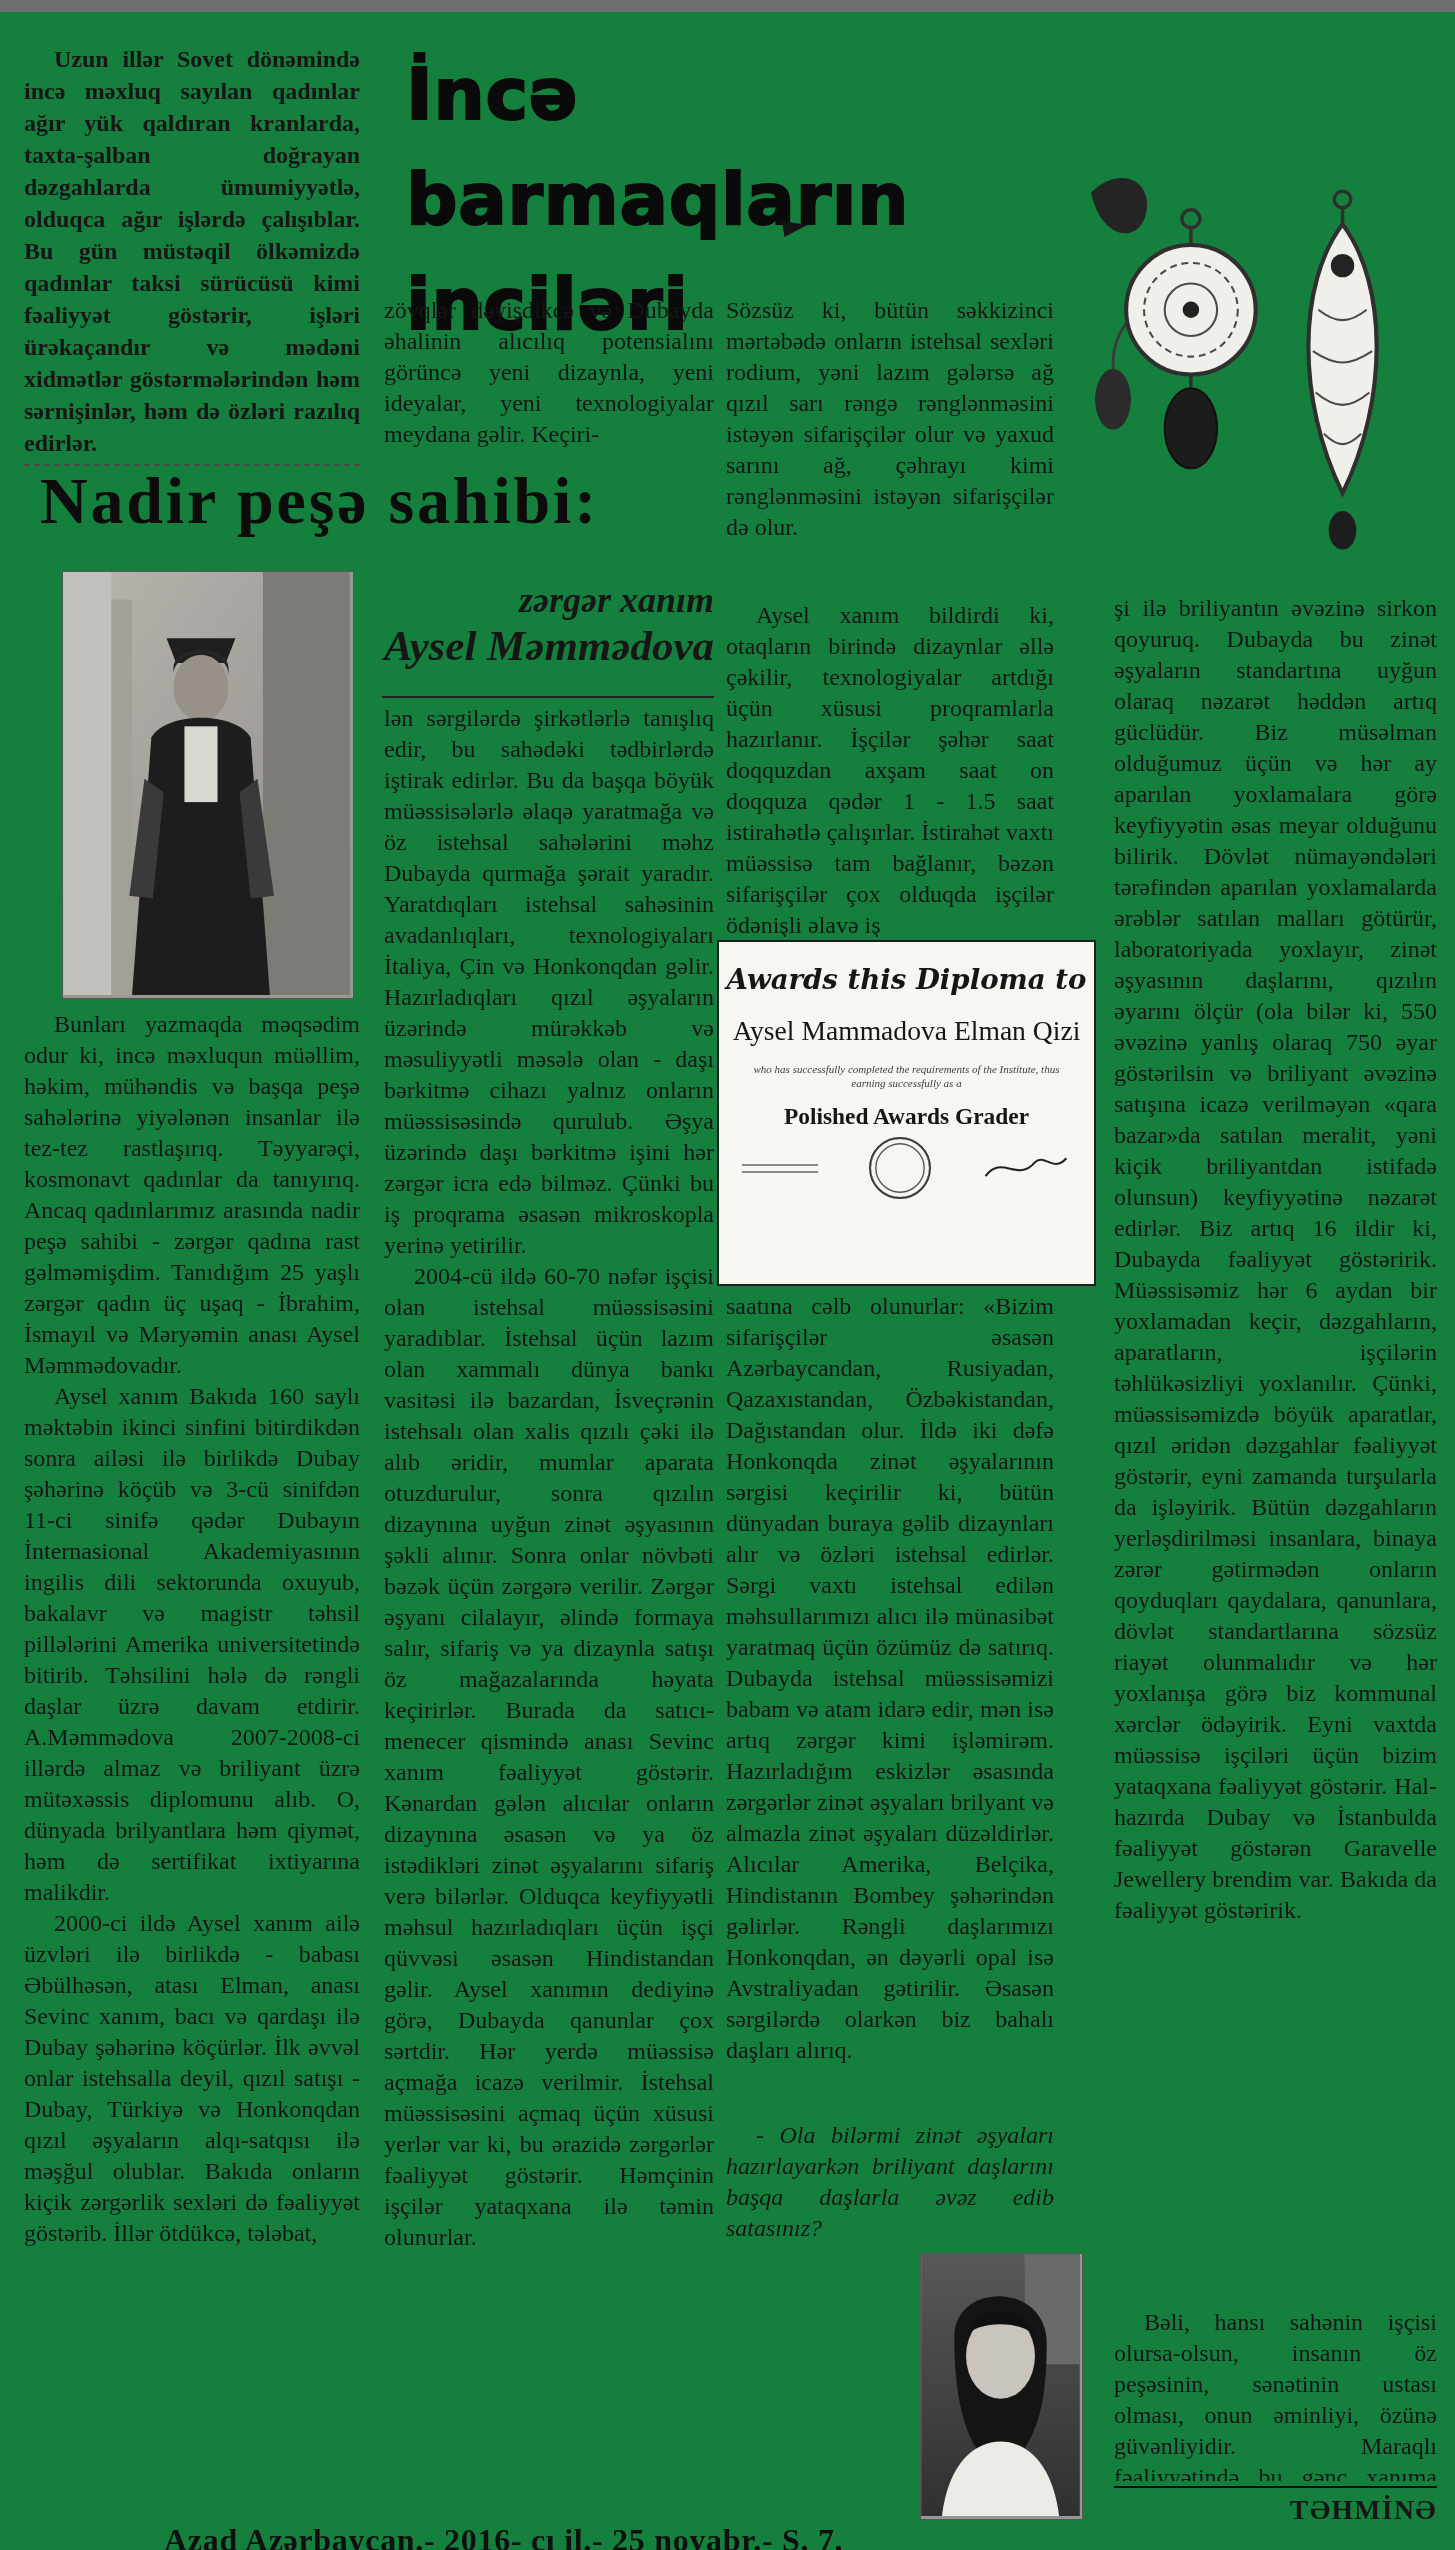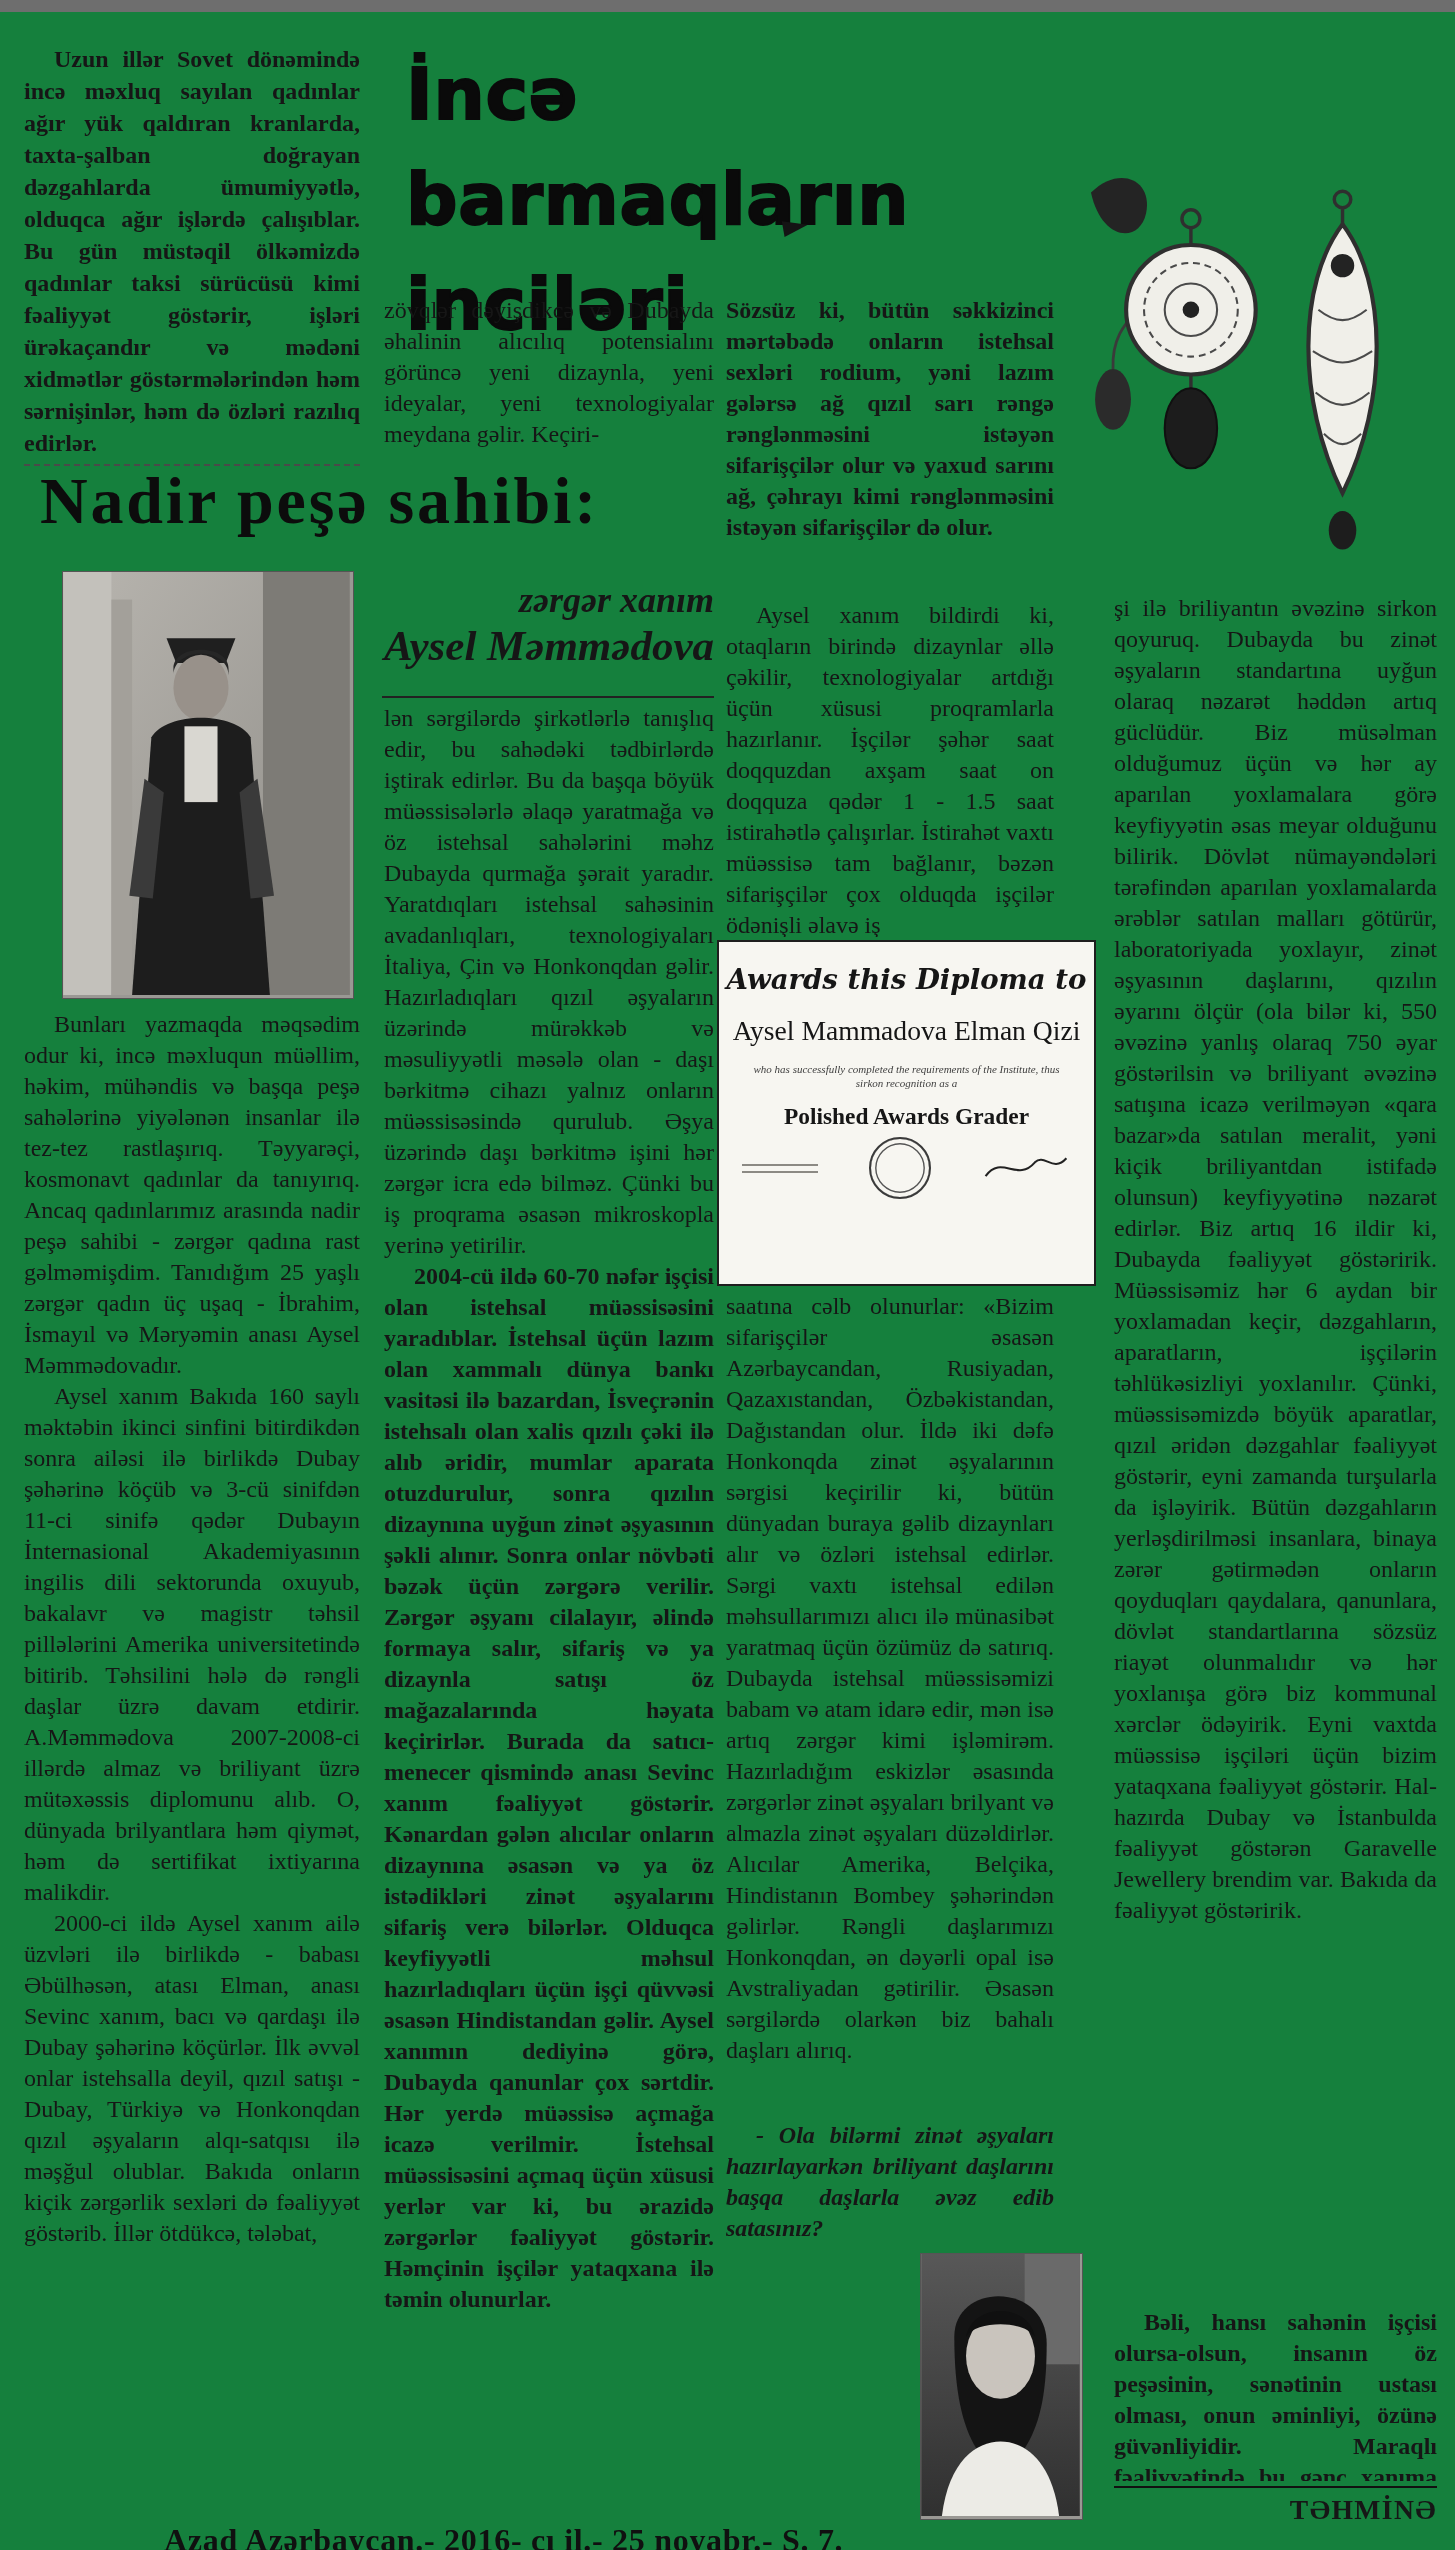--- a/index.html
+++ b/index.html
@@ -1,21 +1,21 @@
 <!DOCTYPE html>
 <html style="font-size:11px"><head>
 <meta charset="utf-8">
 <style>
   html,body{margin:0;padding:0;}
   body{background:#6e6e6e;font-family:"Liberation Serif",serif;}
   .page{position:relative;width:1455px;height:2550px;background:#15803d;color:#161616;overflow:hidden;margin:12px auto;}
   .abs{position:absolute;}
   .jtext{font-size:24px;line-height:31px;text-align:justify;overflow:hidden;}
   .jtext p{margin:0;text-indent:30px;}
-  .bold{font-weight:bold;}
+  .bold{font-weight:normal;}
   .italic{font-style:italic;}
 
   .lead{font-weight:bold;border-bottom:2.8px dashed #4a4a4a;padding-bottom:6.9px;}
 
   .main-headline{font-family:"DejaVu Sans",sans-serif;font-weight:bold;color:#0a0a0a;
     font-size:72px;line-height:105px;letter-spacing:0.7px;-webkit-text-stroke:2.1px #0a0a0a;}
   .headline-flourish{width:0;height:0;border-left:25px solid #141414;border-top:8.3px solid transparent;
     border-bottom:8.3px solid transparent;transform:rotate(-10deg);}
 
   .nadir-headline{font-weight:bold;font-size:66px;line-height:73px;letter-spacing:2.8px;color:#0c0c0c;}
@@ -132,21 +132,21 @@
     <p class="bold">2004-cü ildə 60-70 nəfər işçisi olan istehsal müəssisəsini yaradıblar. İstehsal üçün lazım olan xammalı dünya bankı vasitəsi ilə bazardan, İsveçrənin istehsalı olan xalis qızılı çəki ilə alıb əridir, mumlar aparata otuzdurulur, sonra qızılın dizaynına uyğun zinət əşyasının şəkli alınır. Sonra onlar növbəti bəzək üçün zərgərə verilir. Zərgər əşyanı cilalayır, əlində formaya salır, sifariş və ya dizaynla satışı öz mağazalarında həyata keçirirlər. Burada da satıcı-menecer qismində anası Sevinc xanım fəaliyyət göstərir. Kənardan gələn alıcılar onların dizaynına əsasən və ya öz istədikləri zinət əşyalarını sifariş verə bilərlər. Olduqca keyfiyyətli məhsul hazırladıqları üçün işçi qüvvəsi əsasən Hindistandan gəlir. Aysel xanımın dediyinə görə, Dubayda qanunlar çox sərtdir. Hər yerdə müəssisə açmağa icazə verilmir. İstehsal müəssisəsini açmaq üçün xüsusi yerlər var ki, bu ərazidə zərgərlər fəaliyyət göstərir. Həmçinin işçilər yataqxana ilə təmin olunurlar.</p>
   </div>
 
   <div class="abs jtext" style="left:726px;top:588px;width:328px;height:337px;">
     <p>Aysel xanım bildirdi ki, otaqların birində dizaynlar əllə çəkilir, texnologiyalar artdığı üçün xüsusi proqramlarla hazırlanır. İşçilər şəhər saat doqquzdan axşam saat on doqquza qədər 1 - 1.5 saat istirahətlə çalışırlar. İstirahət vaxtı müəssisə tam bağlanır, bəzən sifarişçilər çox olduqda işçilər ödənişli əlavə iş</p>
   </div>
 
   <div class="abs certificate" style="left:717px;top:928px;width:375px;height:342px;">
     <div class="cert-award">Awards this Diploma to</div>
     <div class="cert-name">Aysel Mammadova Elman Qizi</div>
-    <div class="cert-fine">who has successfully completed the requirements of the Institute, thus sirkon recognition as a</div>
+    <div class="cert-fine">who has successfully completed the requirements of the Institute, thus earning successfully as a</div>
     <div class="cert-grade">Polished Awards Grader</div>
     <div class="cert-bottom">
       <div class="cert-scribble">
           <div></div>
           <div></div>
         </div>
       <div class="cert-seal"></div>
       <svg width="90" height="37" viewBox="0 0 130 54">
         <path d="M6,38 C30,6 52,48 78,18 C92,4 104,34 124,12" fill="none" stroke="#222" stroke-width="3"></path>
       </svg>

